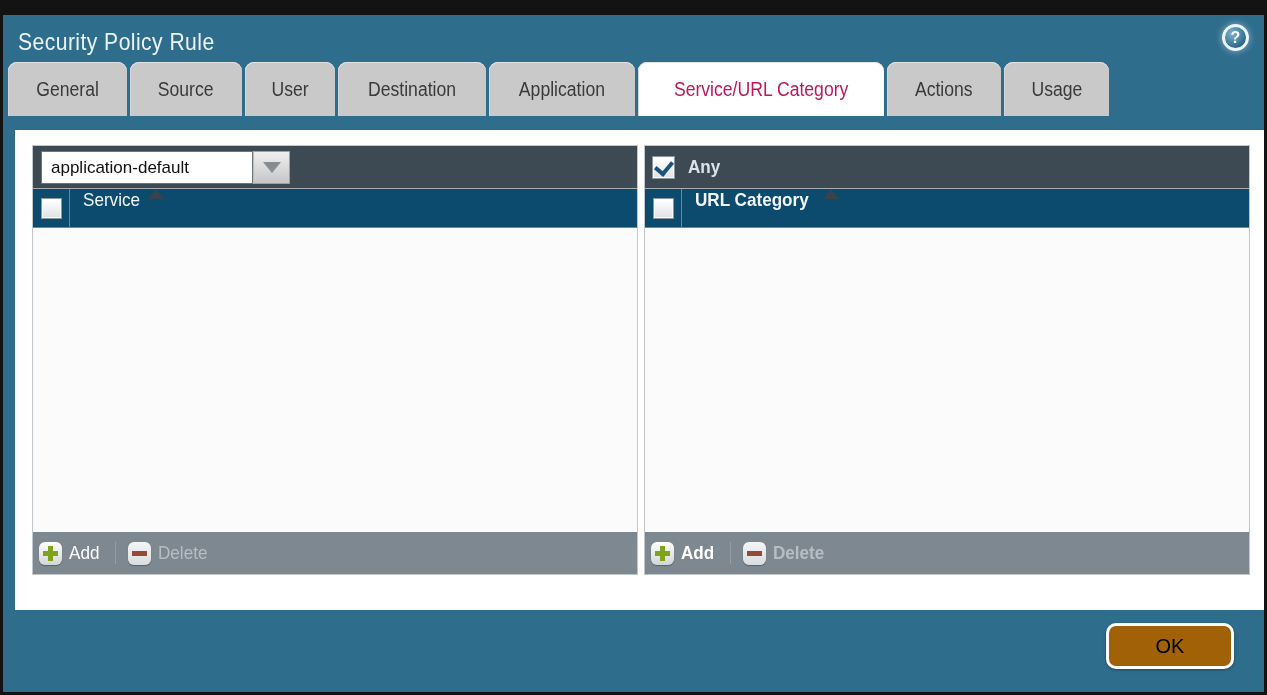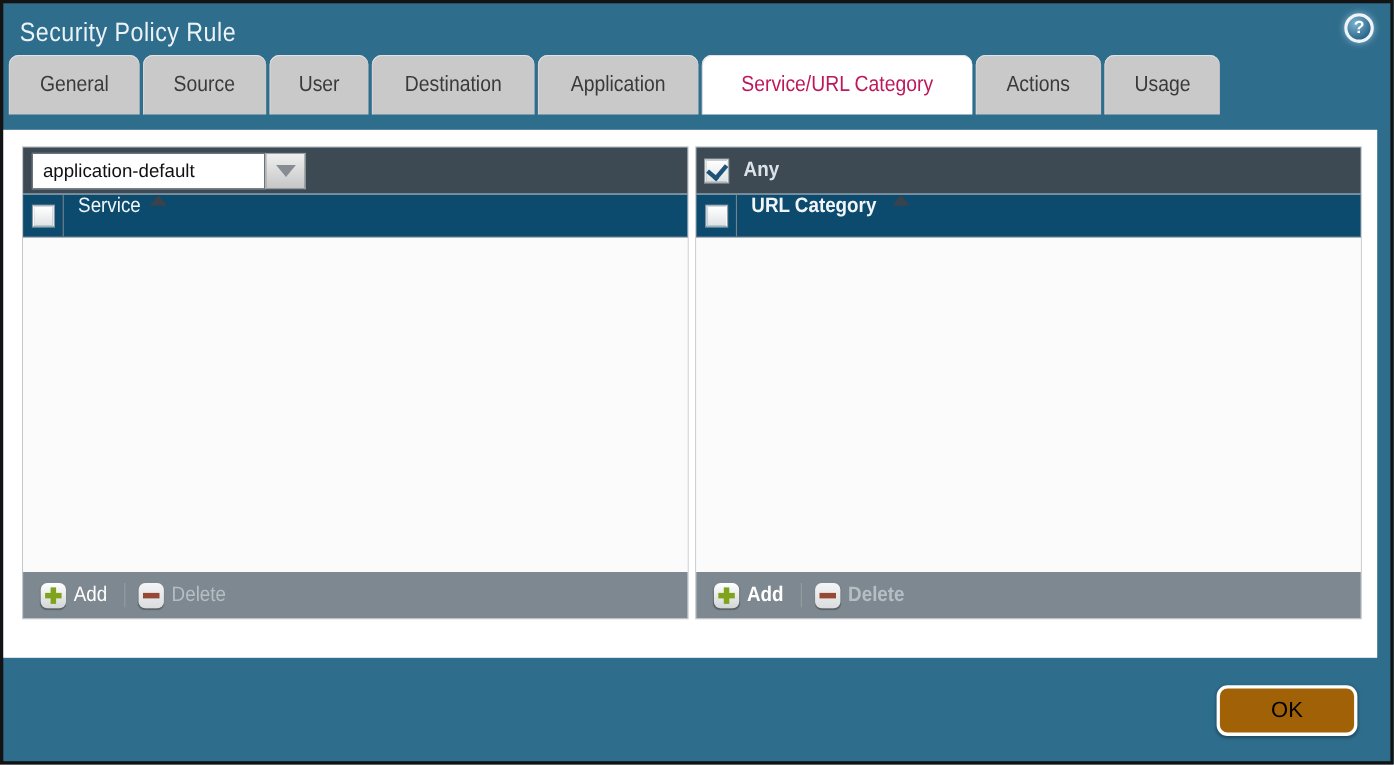--- a/index.html
+++ b/index.html
@@ -7,20 +7,21 @@
   body {
     font-family:"Liberation Sans", sans-serif;
     background:#131313;
     position:relative;
     overflow:hidden;
   }
   .dialog {
     position:absolute; inset:0;
     border:3px solid #131313;
     background:#2f6d8d;
+    margin-top:12px;
   }
   
   .titlebar { position:absolute; top:0; left:0; right:0; height:60px; }
   .title {
     position:absolute; left:15px; top:13px;
     font-size:24px; color:#ecf3f7;
     display:inline-block; transform:scaleX(.88); transform-origin:left center;
     letter-spacing:.5px;
   }
   .help {
@@ -41,21 +42,21 @@
     border-radius:9px 9px 0 0;
     font-size:20px; color:#3a3a3a;
     display:flex; align-items:center;
     box-shadow:inset 0 1px 0 #e2e2e2, inset 1px 0 0 #d6d6d6;
     cursor:pointer; white-space:nowrap;
   }
   .tab.active { background:#ffffff; color:#be185d; }
   .tab span { display:inline-block; transform:scaleX(.88); transform-origin:center; }
   
   .content {
-    position:absolute; left:0; top:115px;
+    position:absolute; left:12px; top:115px;
     width:1249px; height:480px;
     background:#ffffff;
   }
   .panel {
     position:absolute; top:15px; width:606px; height:430px;
     display:flex; flex-direction:column;
     border:1px solid #c2c7cb;
   }
   .panel.left  { left:17px; }
   .panel.right { left:629px;font-weight:bold; }
@@ -64,21 +65,21 @@
     display:flex; align-items:center; padding:0 8px;
   }
   .col-header {
     flex:none; height:40px; background:#0c4a6e;
     display:flex; 
     border-top:1px solid #a5adb3; border-bottom:1px solid #7a838b;
   }
   .panel-body { flex:1; background:#fbfbfb; }
   .panel-footer {
     flex:none; height:42px; background:#7e8890;
-    display:flex; align-items:center; padding:0 16px;
+    display:flex; align-items:center; padding:0 6px;
   }
   
   .combo { display:flex; height:33px; }
   .combo-input {
     width:212px; background:#fff; border:1px solid #6b747c;
     font-size:17px; color:#101010; line-height:31px; padding:0 9px;
     white-space:nowrap; overflow:hidden; cursor:pointer;
   }
   .combo-btn {
     width:37px; background:linear-gradient(#efefef,#c6c6c6);

